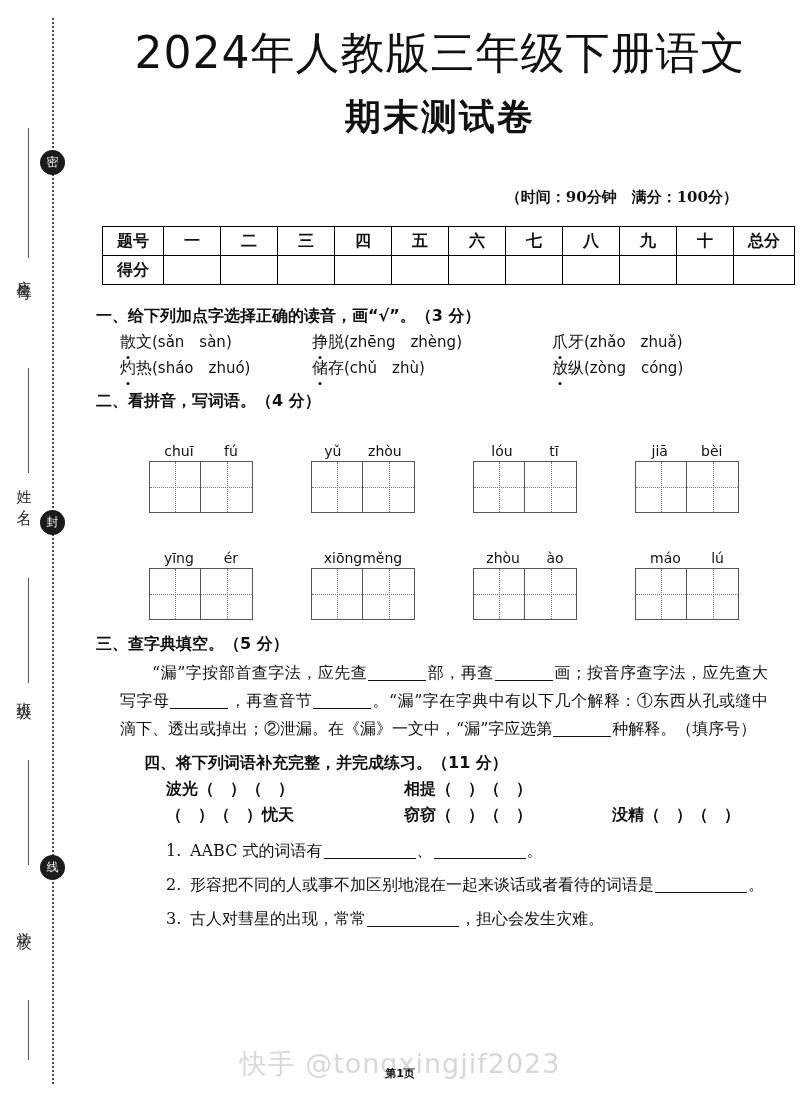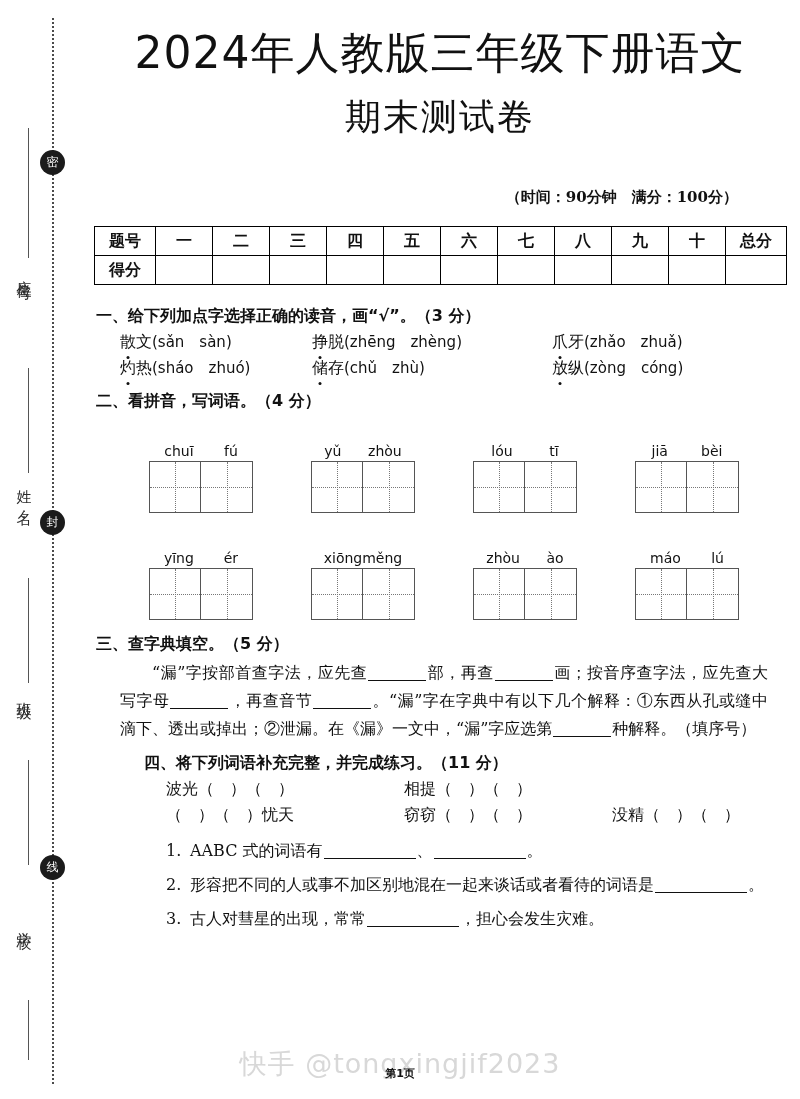--- a/index.html
+++ b/index.html
@@ -44,33 +44,33 @@
   .vrule.r4{top:1000px;height:60px;}
 
   
   .title-wrap{position:absolute;left:90px;top:24px;width:700px;text-align:center;}
   .title-main{
     font-size:44px;font-weight:400;letter-spacing:1px;
     font-family:"DejaVu Sans","Liberation Sans",sans-serif;
     white-space:nowrap;
   }
   .title-sub{
-    font-size:36px;font-weight:normal;margin-top:10px;letter-spacing:2px;
+    font-size:36px;font-weight:bold;margin-top:10px;letter-spacing:2px;
     font-family:"DejaVu Sans","Liberation Sans",sans-serif;
   }
   .meta-line{
     position:absolute;right:62px;top:188px;
     font-size:15px;font-weight:bold;
     font-family:"DejaVu Serif","Liberation Serif",serif;
     white-space:nowrap;
   }
 
   
   .score-table{
-    position:absolute;left:94px;top:226px;
+    position:absolute;left:102px;top:226px;
     border-collapse:collapse;
   }
   .score-table td{
     border:1px solid #000;height:26px;text-align:center;vertical-align:middle;
     font-size:16px;font-weight:bold;
     font-family:"DejaVu Sans","Liberation Sans",sans-serif;
   }
   .score-table td.hd{width:58px;}
   .score-table td.cell{width:54px;}
   .score-table td.tot{width:58px;}
@@ -129,21 +129,21 @@
   .para.indent{text-indent:32px;}
   .blank{
     display:inline-block;border-bottom:1px solid #111;
     width:58px;height:17px;vertical-align:-3px;margin:0 1px;
   }
   .blank.w92{width:92px;}
 
   
   .idiom-row{display:flex;margin-left:22px;margin-top:5px;
     font-family:"DejaVu Serif","Liberation Serif",serif;font-size:16px;}
-  .idm{white-space:nowrap;}
+  .idm{white-space:nowrap;font-weight:bold;}
   .c1{width:238px;}
   .c2{width:208px;}
   .c3{width:auto;}
 
   
   .numq{display:flex;margin-left:22px;margin-top:7px;
     font-family:"DejaVu Serif","Liberation Serif",serif;font-size:16px;line-height:27px;}
   .numq .n{width:24px;flex:0 0 24px;}
   .numq .t{flex:1;}
 

